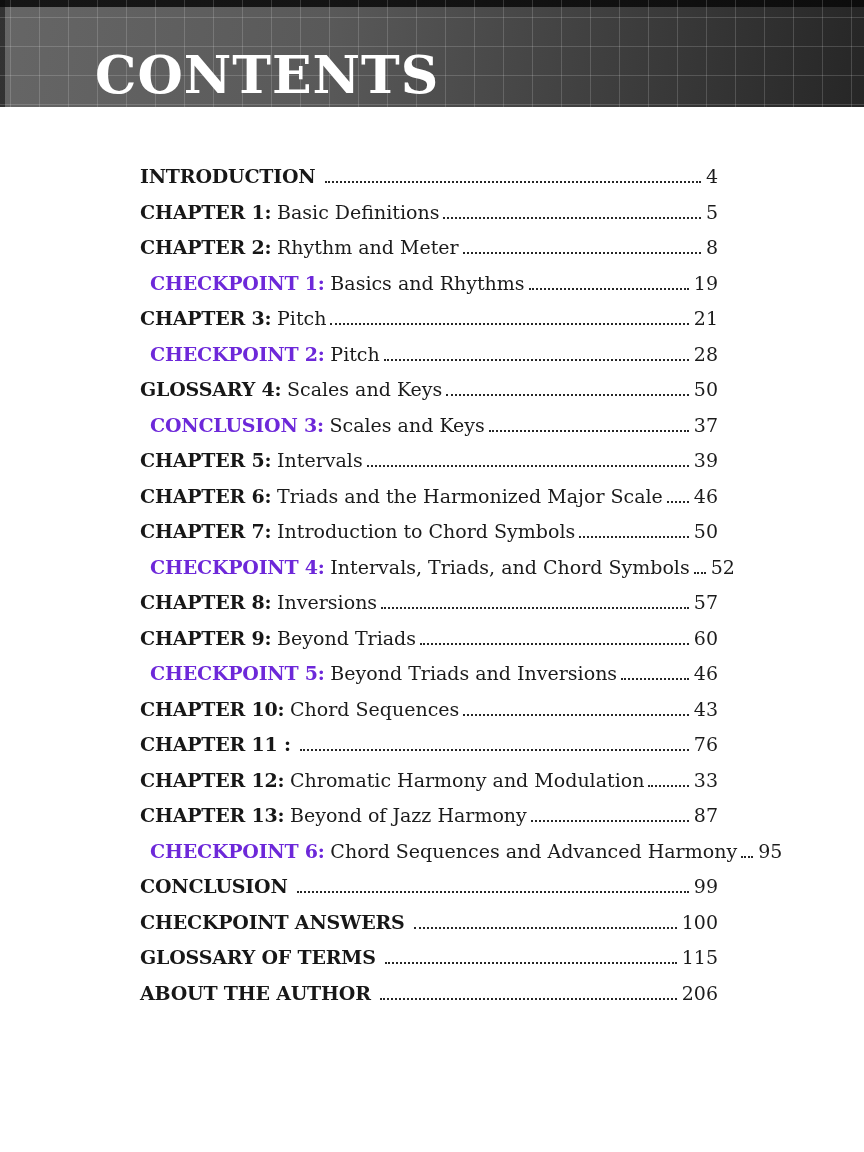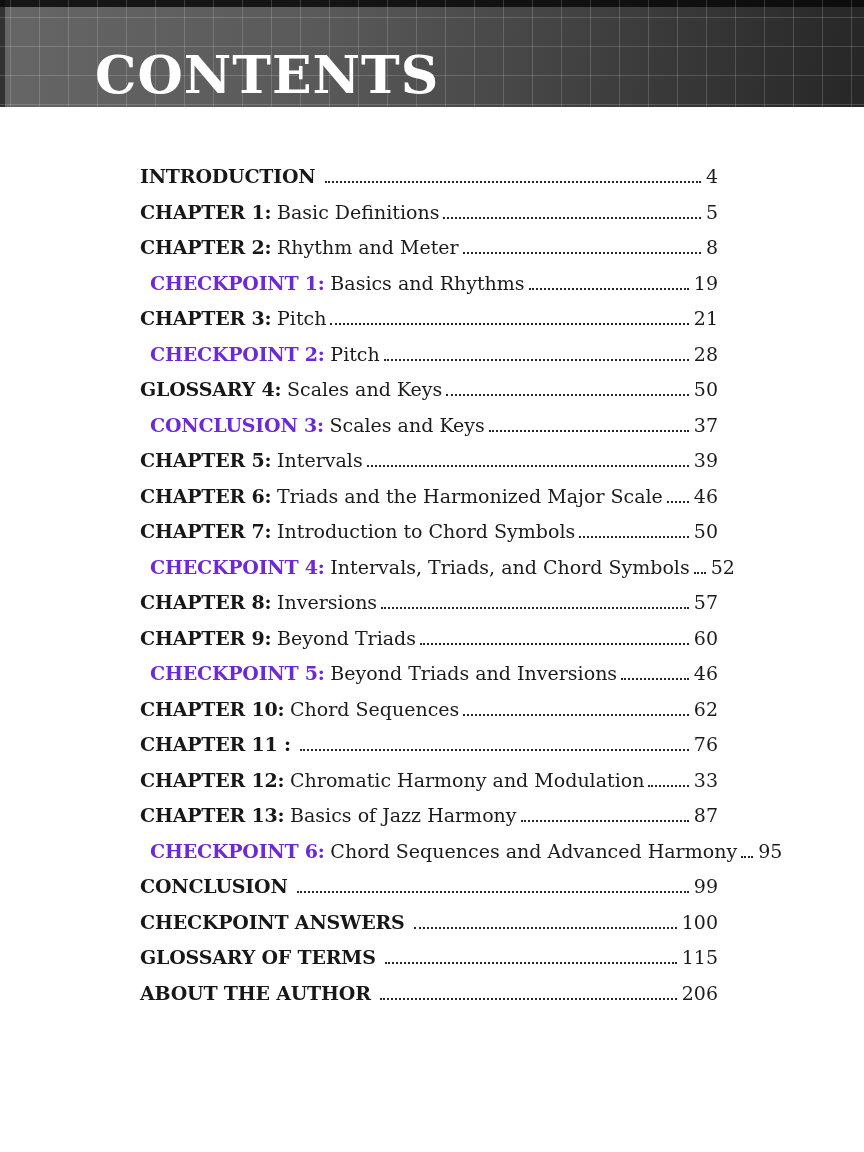--- a/index.html
+++ b/index.html
@@ -180,39 +180,39 @@
       <span class="prefix">CHECKPOINT 5:</span>
         <span class="title">Beyond Triads and Inversions</span>
       <span class="leader"></span>
       <span class="page-num">46</span>
     </div>
 
     <div class="toc-row">
       <span class="prefix">CHAPTER 10:</span>
         <span class="title">Chord Sequences</span>
       <span class="leader"></span>
-      <span class="page-num">62</span>
+      <span class="page-num">43</span>
     </div>
 
     <div class="toc-row">
       <span class="prefix">CHAPTER 11 :</span>
       <span class="leader"></span>
       <span class="page-num">76</span>
     </div>
 
     <div class="toc-row">
       <span class="prefix">CHAPTER 12:</span>
         <span class="title">Chromatic Harmony and Modulation</span>
       <span class="leader"></span>
       <span class="page-num">33</span>
     </div>
 
     <div class="toc-row">
       <span class="prefix">CHAPTER 13:</span>
-        <span class="title">Basics of Jazz Harmony</span>
+        <span class="title">Beyond of Jazz Harmony</span>
       <span class="leader"></span>
       <span class="page-num">87</span>
     </div>
 
     <div class="toc-row checkpoint">
       <span class="prefix">CHECKPOINT 6:</span>
         <span class="title">Chord Sequences and Advanced Harmony</span>
       <span class="leader"></span>
       <span class="page-num">95</span>
     </div>

